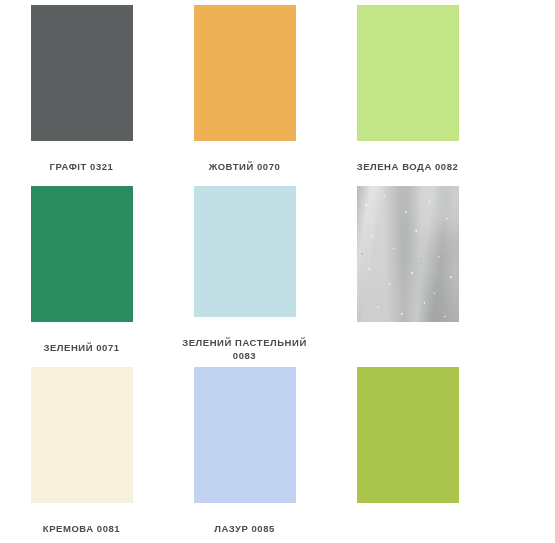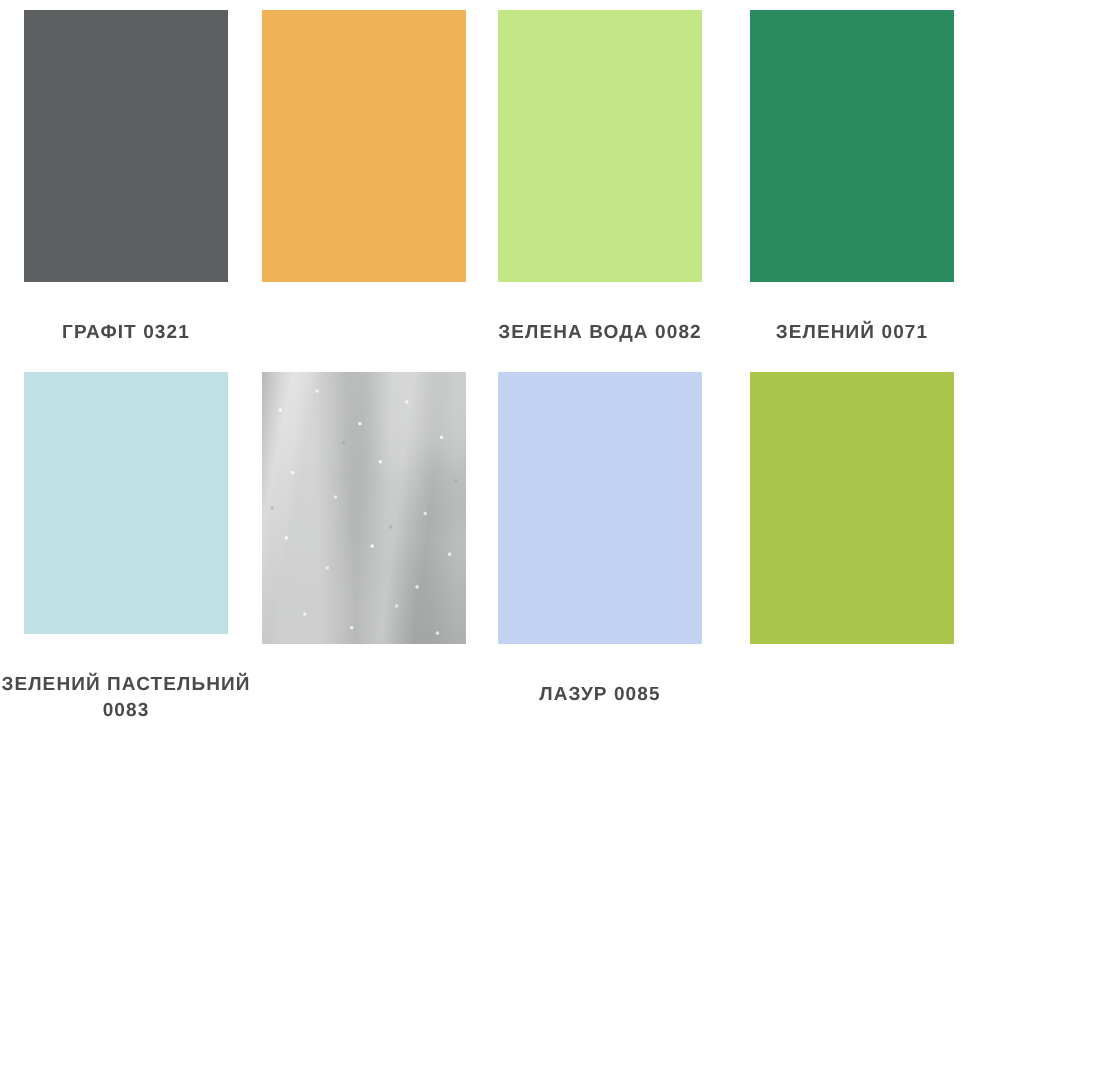--- a/index.html
+++ b/index.html
@@ -11,21 +11,21 @@
     height: 543px;
     background: #ffffff;
     font-family: "Liberation Sans", sans-serif;
     overflow: hidden;
   }
 
   .palette-grid {
     width: 489px;
     height: 543px;
     display: grid;
-    grid-template-columns: repeat(4, 1fr);
+    grid-template-columns: repeat(3, 1fr);
     grid-template-rows: repeat(3, 181px);
     box-sizing: border-box;
     border-radius: 11px;
   }
 
   .swatch-cell {
     display: flex;
     flex-direction: column;
     align-items: center;
     padding-top: 5px;
@@ -101,37 +101,42 @@
 </head>
 <body>
 
 <div class="palette-grid" id="grid">
     <div class="swatch-cell">
       <div class="swatch-chip" style="background-color: rgb(93, 96, 96);"></div>
       <div class="swatch-label">ГРАФІТ 0321</div>
     </div>
     <div class="swatch-cell">
       <div class="swatch-chip" style="background-color: rgb(239, 177, 86);"></div>
+      <div class="swatch-label">ЖОВТИЙ 0070</div>
     </div>
     <div class="swatch-cell">
       <div class="swatch-chip" style="background-color: rgb(194, 229, 133);"></div>
       <div class="swatch-label">ЗЕЛЕНА ВОДА 0082</div>
     </div>
     <div class="swatch-cell">
       <div class="swatch-chip" style="background-color: rgb(42, 138, 96);"></div>
       <div class="swatch-label">ЗЕЛЕНИЙ 0071</div>
     </div>
     <div class="swatch-cell">
       <div class="swatch-chip" style="background-color: rgb(192, 224, 230);"></div>
       <div class="swatch-label">ЗЕЛЕНИЙ ПАСТЕЛЬНИЙ
 0083</div>
     </div>
     <div class="swatch-cell">
       <div class="swatch-chip textured"></div>
     </div>
     <div class="swatch-cell">
+      <div class="swatch-chip" style="background-color: rgb(246, 240, 220);"></div>
+      <div class="swatch-label">КРЕМОВА 0081</div>
+    </div>
+    <div class="swatch-cell">
       <div class="swatch-chip" style="background-color: rgb(193, 211, 240);"></div>
       <div class="swatch-label">ЛАЗУР 0085</div>
     </div>
     <div class="swatch-cell">
       <div class="swatch-chip" style="background-color: rgb(170, 196, 76);"></div>
     </div>
   </div>
 
 </body></html>

